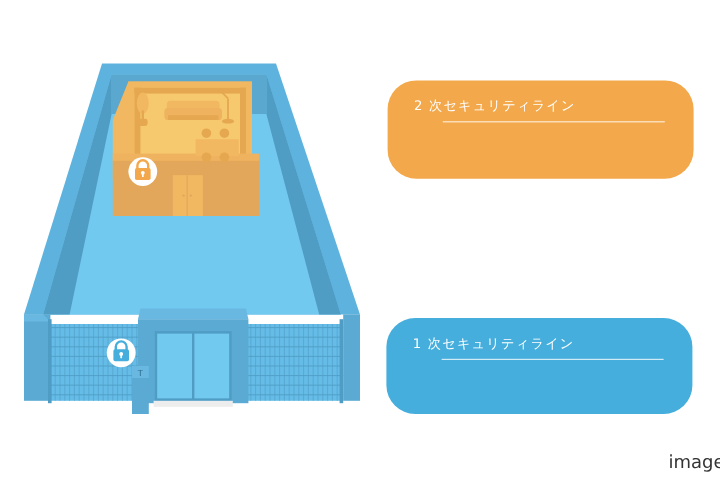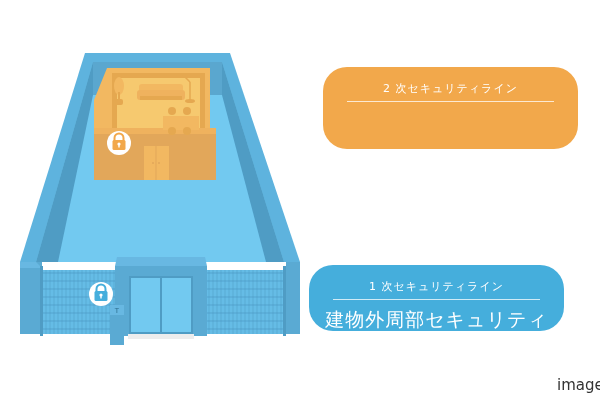--- a/index.html
+++ b/index.html
@@ -1,27 +1,28 @@
 <!DOCTYPE html>
 <html><head>
   <meta charset="utf-8">
   <style>
     html, body { margin: 0; padding: 0; background: #ffffff; }
     body { width: 600px; height: 400px; position: relative; overflow: hidden;
            font-family: "DejaVu Sans", sans-serif; }
     .scene { position: absolute; left: 0; top: 0; width: 320px; height: 370px; }
     .label-card {
-      position: absolute; border-radius: 24px; color: #ffffff; text-align: center;
+      position: absolute; border-radius: 24px; color: #ffffff; text-align: left;
       box-sizing: border-box;
+      padding-left: 22px;
     }
     .label-card .line-title { font-size: 11px; letter-spacing: 1px; padding-top: 13px; height: 17px; line-height: 17px; }
     .label-card .divider { margin: 4px 24px 0 24px; height: 1px; background: rgba(255,255,255,0.75); }
     .label-card .zone-name { font-size: 19px; letter-spacing: 1px; margin-top: 6px; line-height: 26px; }
     #card-secondary { left: 323px; top: 67px; width: 255px; height: 82px; }
-    #card-primary { left: 309px; top: 265px; width: 255px; height: 66px; }
+    #card-primary { left: 322px; top: 265px; width: 255px; height: 80px; }
     .caption { position: absolute; left: 557px; top: 376px; font-size: 15px; color: #333333; }
   </style>
 </head>
 <body>
 
 <div class="scene">
   <svg width="320" height="370" viewBox="0 0 320 370" xmlns="http://www.w3.org/2000/svg">
 
     <g>
       <polygon points="85,53 230,53 300,262 20,262" fill="#5EB3DE"></polygon>
@@ -186,16 +187,15 @@
 </div>
 
 <div class="label-card" id="card-secondary" style="background:#F2A84B;">
   <div class="line-title">2 次セキュリティライン</div>
   <div class="divider"></div>
 </div>
 
 <div class="label-card" id="card-primary" style="background:#45AEDC;">
   <div class="line-title">1 次セキュリティライン</div>
   <div class="divider"></div>
-  <div class="zone-name">建物外周部セキュリティ</div>
 </div>
 
 <div class="caption">image</div>
 
 </body></html>

